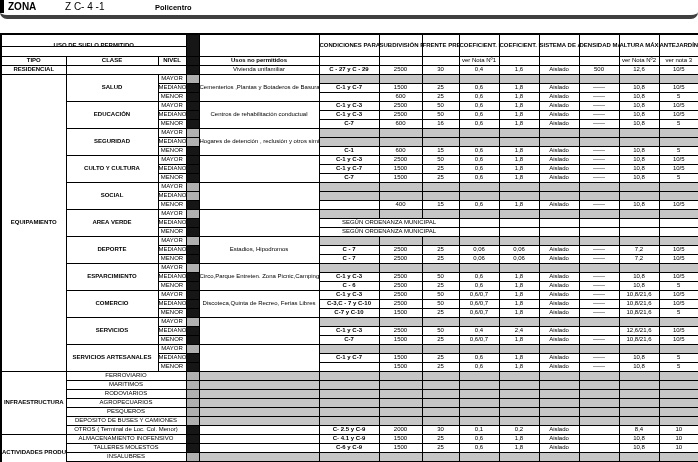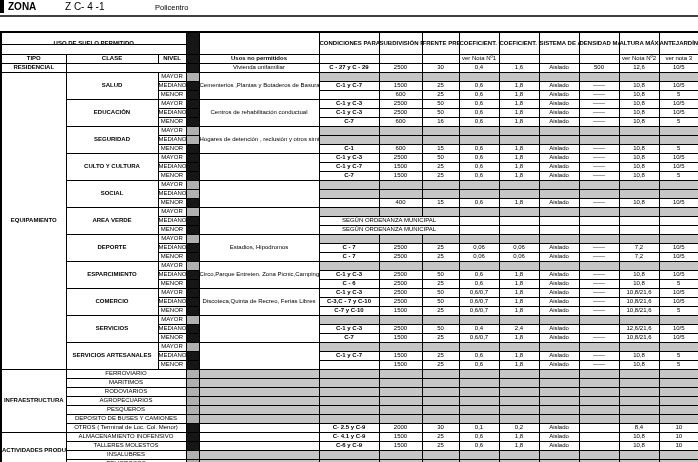--- a/index.html
+++ b/index.html
@@ -1,24 +1,24 @@
 <!DOCTYPE html>
 <html><head>
 <meta charset="utf-8">
 <style>
   html,body{margin:0;padding:0;background:#fff;color:#000;}
   body{width:698px;height:462px;font-family:"Liberation Sans",sans-serif;overflow:hidden;}
   .page{position:relative;width:698px;height:462px;}
 
   
-  .titlebar{position:relative;height:15px;border-bottom:2px solid #404040;}
+  .titlebar{position:relative;height:15px;border-bottom:4px solid #404040;border-radius:7px;}
   .titlebar .leftbar{position:absolute;left:0;top:0;width:4px;height:13px;background:#000;}
   .t-zona{position:absolute;left:8px;top:1px;font-size:10px;font-weight:bold;}
   .t-code{position:absolute;left:65px;top:1px;font-size:10px;font-weight:normal;}
-  .t-name{position:absolute;left:155px;top:3px;font-size:7.5px;font-weight:normal;}
+  .t-name{position:absolute;left:155px;top:3px;font-size:7.5px;font-weight:bold;}
 
   
   table.zt{border-collapse:collapse;table-layout:fixed;width:698px;margin-top:14px;border:2px solid #000;}
   table.zt td{border:1px solid #000;padding:0;height:8px;font-size:6px;line-height:1.05;
               overflow:hidden;white-space:nowrap;text-align:center;vertical-align:middle;}
   tr.h1{height:22px;}
   tr.h2{height:9px;}
   tr.br{height:8px;}
 
   td.corner{font-weight:bold;font-size:7px;text-align:left;vertical-align:top;padding:1px 2px;

